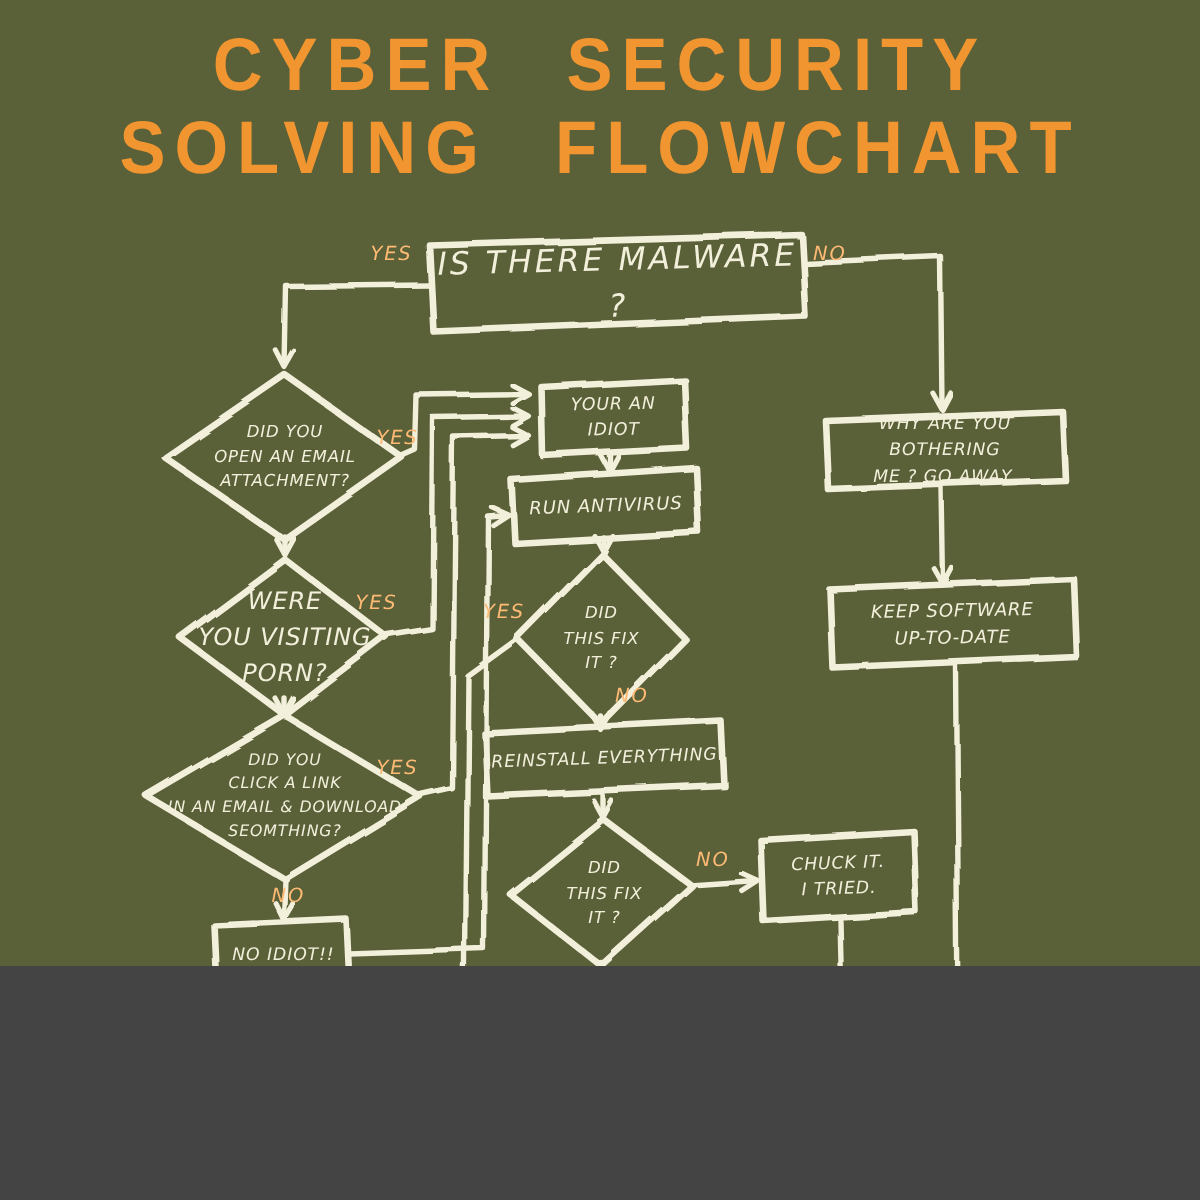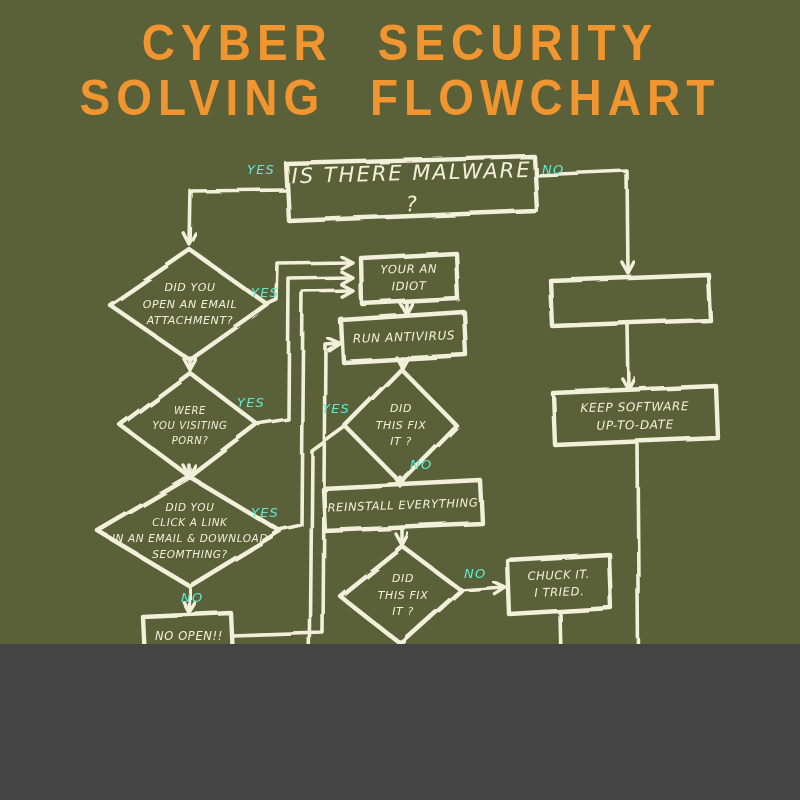--- a/index.html
+++ b/index.html
@@ -13,21 +13,21 @@
     font-size:46px;line-height:1.1;letter-spacing:6px;word-spacing:26px;
     transform:scaleY(1.08);
   }
   svg.wires{position:absolute;left:0;top:0;}
   .node{
     position:absolute;color:#f2efdb;font-style:italic;
     display:flex;align-items:center;justify-content:center;text-align:center;
     white-space:pre-line;letter-spacing:.6px;line-height:1.5;
   }
   .lbl{
-    position:absolute;color:#5eead4;font-style:italic;
+    position:absolute;color:#fdba74;font-style:italic;
     font-size:13px;letter-spacing:1.2px;line-height:1;
   }
 </style>
 </head>
 <body>
 
 <div class="stage">
 
   <svg class="wires" width="800" height="800" viewBox="0 0 800 800">
     <defs>
@@ -83,38 +83,40 @@
     </g>
   </svg>
 
   <div class="title">
     <div>CYBER SECURITY</div>
     <div>SOLVING FLOWCHART</div>
   </div>
 
   <div class="node" style="left:292px;top:162px;width:240px;height:54px;font-size:21px;letter-spacing:2px;transform:rotate(-1.5deg);">IS THERE MALWARE ?</div>
 
+  <div class="node" style="left:552px;top:278px;width:156px;height:44px;font-size:11.5px;">WHY ARE YOU BOTHERING
+ME ? GO AWAY.</div>
 
   <div class="node" style="left:556px;top:391px;width:158px;height:50px;font-size:12px;transform:rotate(-1deg);">KEEP SOFTWARE
 UP-TO-DATE</div>
 
   <div class="node" style="left:128px;top:272px;width:124px;height:66px;font-size:11px;">DID YOU
 OPEN AN EMAIL
 ATTACHMENT?</div>
 
-  <div class="node" style="left:128px;top:392px;width:124px;height:66px;font-size:10px;">WERE
+  <div class="node" style="left:128px;top:392px;width:124px;height:66px;font-size:16px;">WERE
 YOU VISITING
 PORN?</div>
 
   <div class="node" style="left:103px;top:494px;width:174px;height:74px;font-size:10.5px;">DID YOU
 CLICK A LINK
 IN AN EMAIL &amp; DOWNLOAD
 SEOMTHING?</div>
 
-  <div class="node" style="left:145px;top:615px;width:88px;height:44px;font-size:11.5px;">NO OPEN!!</div>
+  <div class="node" style="left:145px;top:615px;width:88px;height:44px;font-size:11.5px;">NO IDIOT!!</div>
 
   <div class="node" style="left:362px;top:255px;width:94px;height:46px;font-size:11.5px;transform:rotate(-1deg);">YOUR AN
 IDIOT</div>
 
   <div class="node" style="left:343px;top:316px;width:122px;height:42px;font-size:12px;transform:rotate(-2deg);">RUN ANTIVIRUS</div>
 
   <div class="node" style="left:356px;top:396px;width:90px;height:60px;font-size:11px;">DID
 THIS FIX
 IT ?</div>
 

